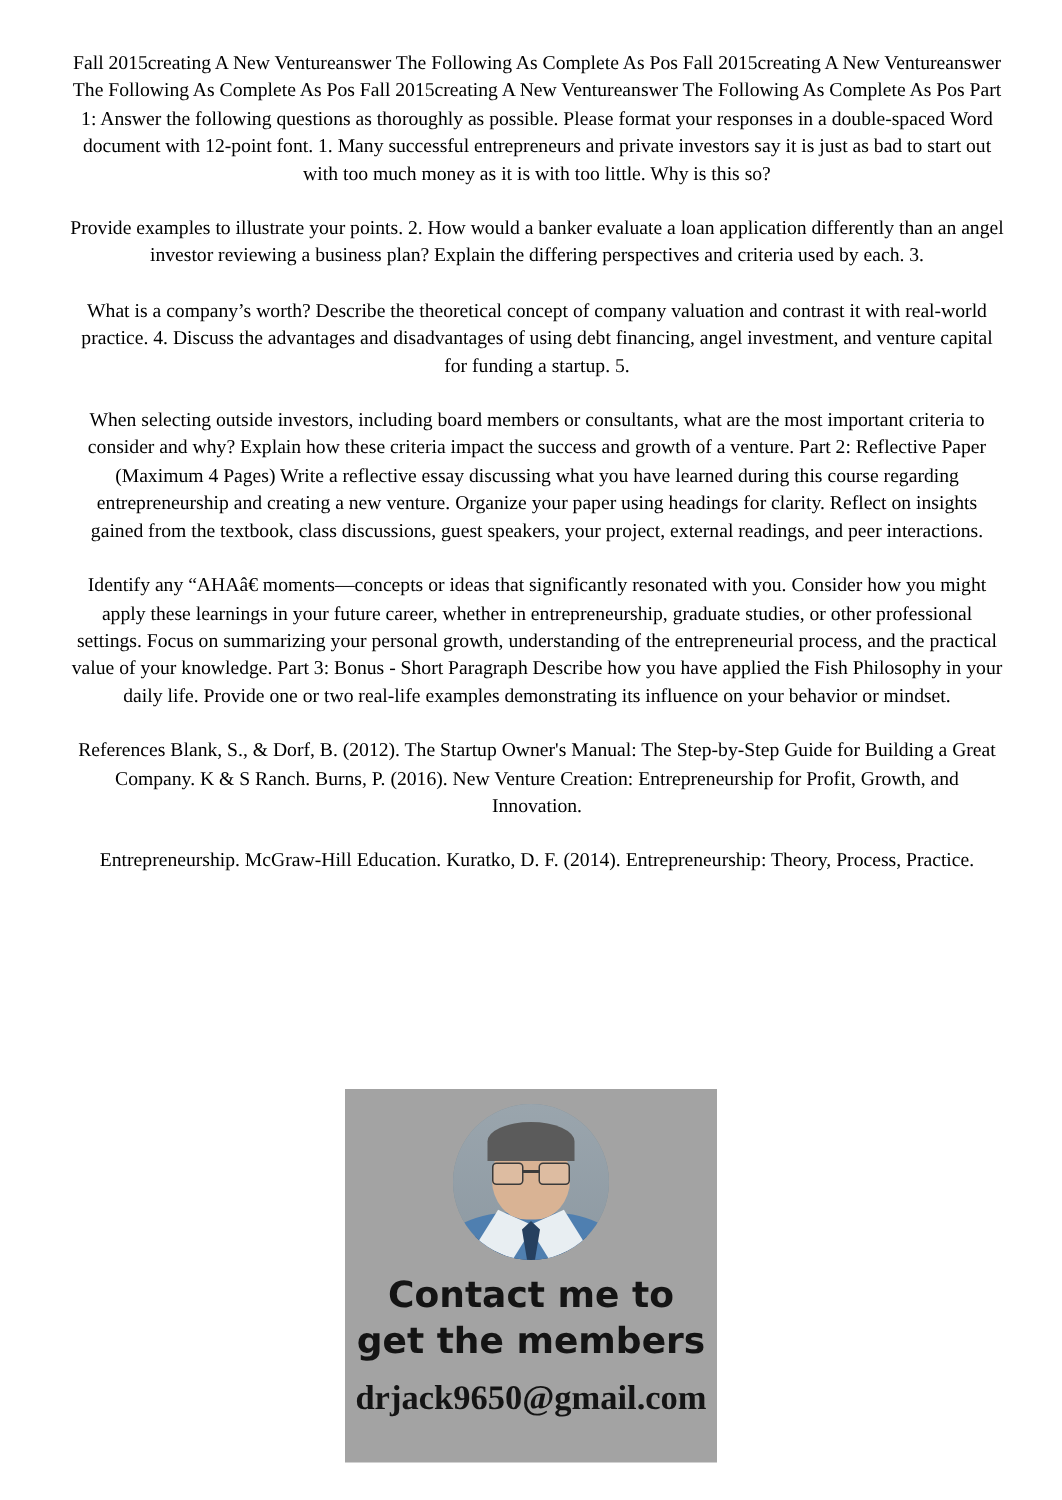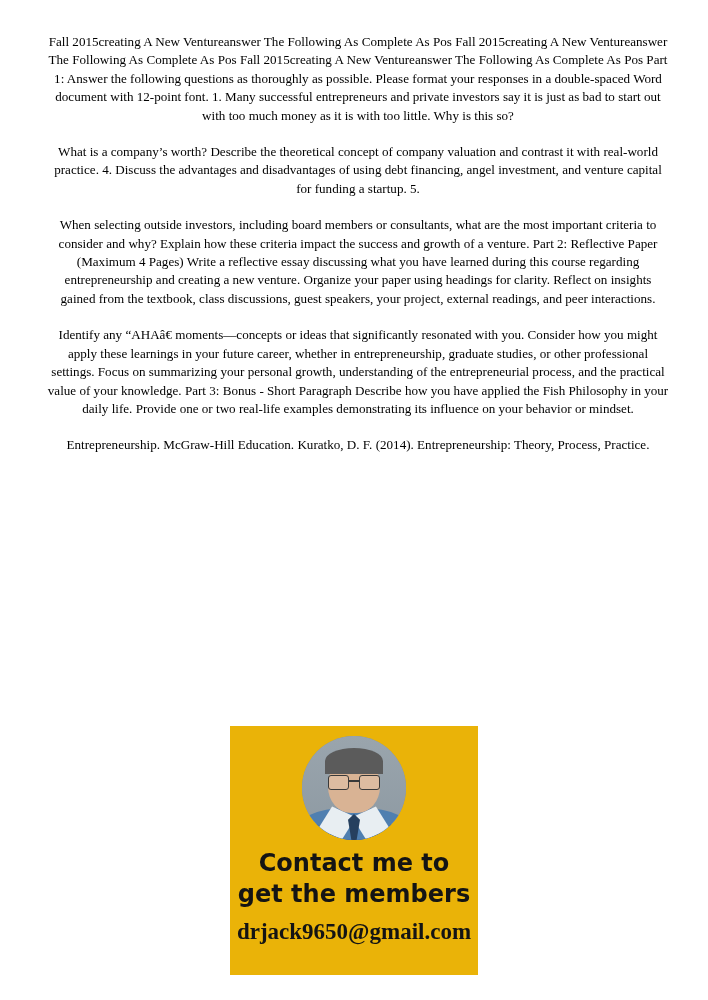--- a/index.html
+++ b/index.html
@@ -38,21 +38,21 @@
   }
   .para:last-child { margin-bottom: 0; }
 
   
   .contact-card {
     position: absolute;
     left: 230px;
     top: 726px;
     width: 248px;
     height: 249px;
-    background: #eab308;
+    background: #a3a3a3;
     box-shadow: 0 0 0 0 rgba(0,0,0,0);
     text-align: center;
     overflow: hidden;
   }
   .avatar {
     position: absolute;
     left: 50%;
     top: 10px;
     transform: translateX(-50%);
     width: 104px;
@@ -165,23 +165,25 @@
     color: #141414;
   }
 </style>
 </head>
 <body>
 
 <div class="page">
 
   <div class="doc-body">
     <p class="para">Fall 2015creating A New Ventureanswer The Following As Complete As Pos Fall 2015creating A New Ventureanswer The Following As Complete As Pos Fall 2015creating A New Ventureanswer The Following As Complete As Pos Part 1: Answer the following questions as thoroughly as possible. Please format your responses in a double-spaced Word document with 12-point font. 1. Many successful entrepreneurs and private investors say it is just as bad to start out with too much money as it is with too little. Why is this so?</p>
+    <p class="para">Provide examples to illustrate your points. 2. How would a banker evaluate a loan application differently than an angel investor reviewing a business plan? Explain the differing perspectives and criteria used by each. 3.</p>
     <p class="para">What is a company’s worth? Describe the theoretical concept of company valuation and contrast it with real-world practice. 4. Discuss the advantages and disadvantages of using debt financing, angel investment, and venture capital for funding a startup. 5.</p>
     <p class="para">When selecting outside investors, including board members or consultants, what are the most important criteria to consider and why? Explain how these criteria impact the success and growth of a venture. Part 2: Reflective Paper (Maximum 4 Pages) Write a reflective essay discussing what you have learned during this course regarding entrepreneurship and creating a new venture. Organize your paper using headings for clarity. Reflect on insights gained from the textbook, class discussions, guest speakers, your project, external readings, and peer interactions.</p>
     <p class="para">Identify any “AHAâ€ moments—concepts or ideas that significantly resonated with you. Consider how you might apply these learnings in your future career, whether in entrepreneurship, graduate studies, or other professional settings. Focus on summarizing your personal growth, understanding of the entrepreneurial process, and the practical value of your knowledge. Part 3: Bonus - Short Paragraph Describe how you have applied the Fish Philosophy in your daily life. Provide one or two real-life examples demonstrating its influence on your behavior or mindset.</p>
+    <p class="para">References Blank, S., &amp; Dorf, B. (2012). The Startup Owner's Manual: The Step-by-Step Guide for Building a Great Company. K &amp; S Ranch. Burns, P. (2016). New Venture Creation: Entrepreneurship for Profit, Growth, and Innovation.</p>
     <p class="para">Entrepreneurship. McGraw-Hill Education. Kuratko, D. F. (2014). Entrepreneurship: Theory, Process, Practice.</p>
   </div>
 
   <div class="contact-card">
     <div class="avatar">
       <div class="head-bg"></div>
       <div class="shirt"></div>
       <div class="collar-l"></div>
       <div class="collar-r"></div>
       <div class="tie"></div>

